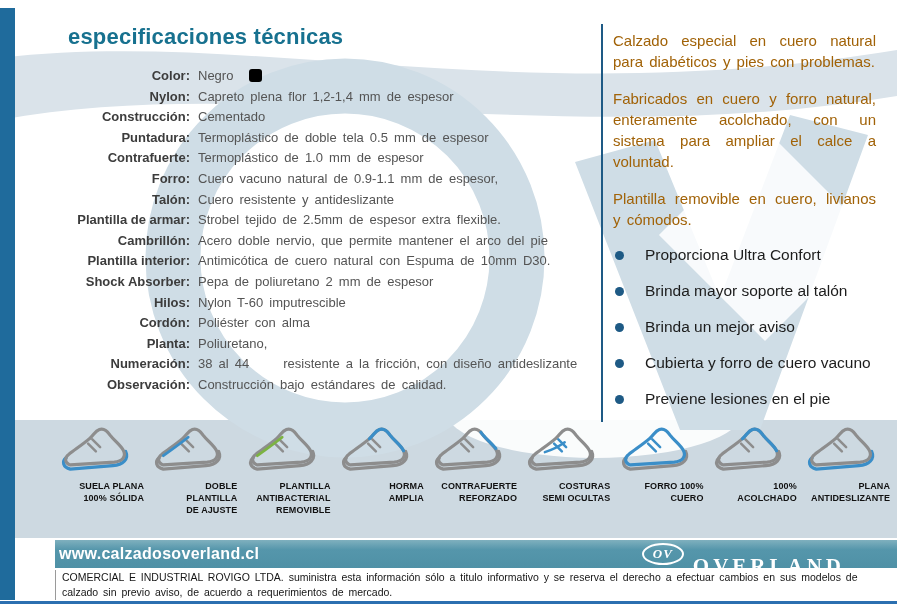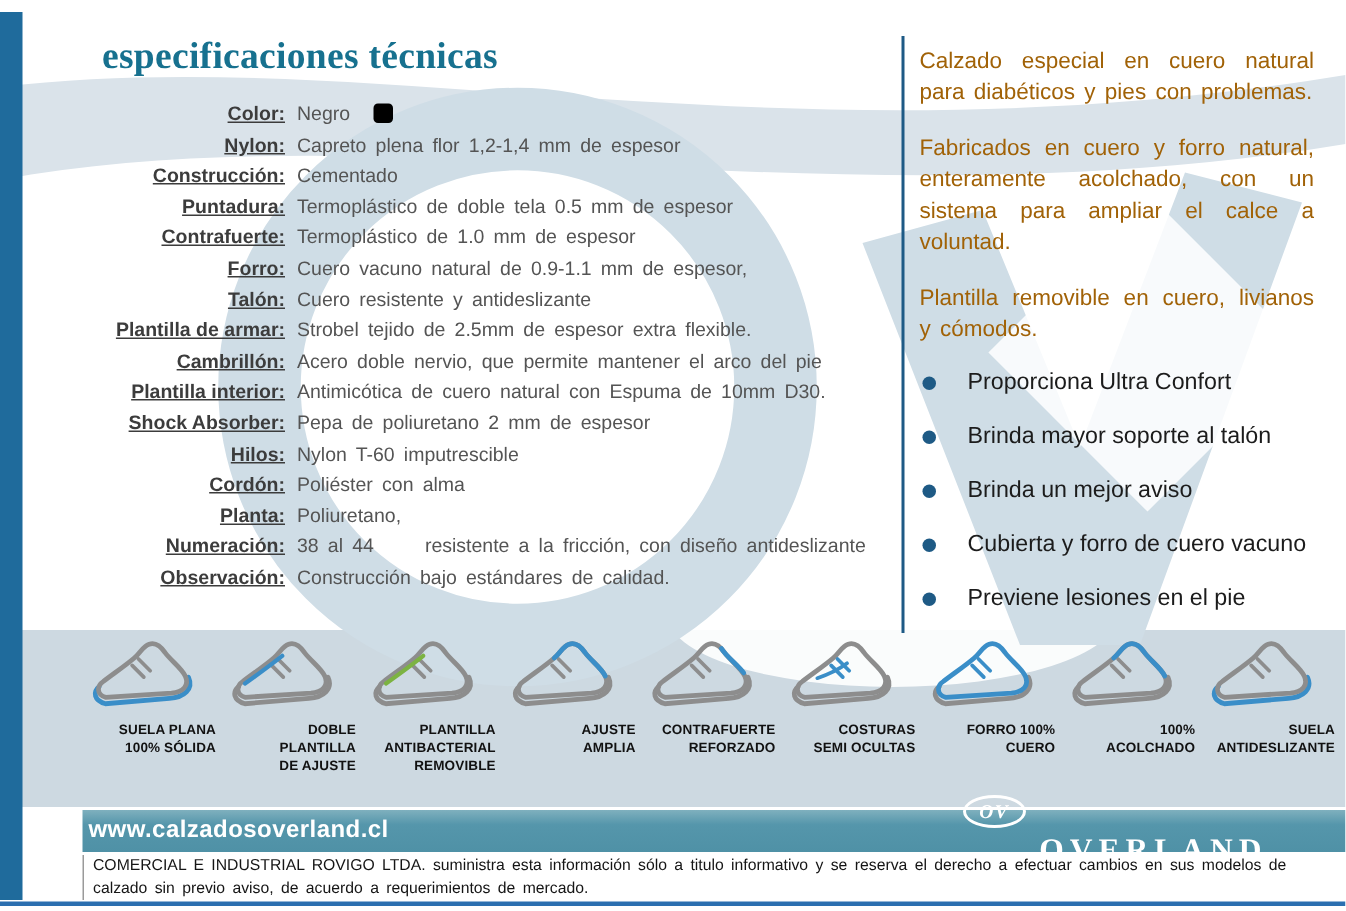--- a/index.html
+++ b/index.html
@@ -5,26 +5,26 @@
   html,body{margin:0;padding:0;}
   body{
     width:897px;height:607px;position:relative;overflow:hidden;
     background:#ffffff;
     font-family:"Liberation Sans", sans-serif;
   }
   .bg{position:absolute;left:0;top:0;z-index:0;}
   .stripe{position:absolute;left:0;top:8px;width:15px;height:592px;background:#1f6b9c;z-index:2;}
   .title{
     position:absolute;left:68px;top:24px;z-index:3;
-    font-size:25px;font-weight:bold;color:#17718f;letter-spacing:.2px;font-family:Liberation Serif, serif;
+    font-size:22px;font-weight:bold;color:#17718f;letter-spacing:.2px;
   }
   
   .specs{position:absolute;left:57px;top:66px;width:545px;z-index:3;}
   .spec-row{display:flex;line-height:20.6px;font-size:13px;}
-  .spec-label{width:133px;flex:none;text-align:right;font-weight:bold;color:#3c3c3c;text-decoration:underline;}
+  .spec-label{width:133px;flex:none;text-align:right;font-weight:bold;color:#3c3c3c;}
   .spec-value{padding-left:8px;color:#545454;word-spacing:2.5px;white-space:nowrap;}
   .spec-value .v2{margin-left:34px;}
   .swatch{display:inline-block;width:13px;height:13px;background:#000;border-radius:3px;
     vertical-align:-2px;margin-left:16px;}
   
   .vline{position:absolute;left:601px;top:24px;width:2px;height:398px;background:#1e5a85;z-index:3;}
   .right-panel{position:absolute;left:613px;top:30px;width:277px;z-index:3;}
   .right-panel p{margin:0 14px 15px 0;font-size:15px;line-height:1.42;color:#a16207;
     text-align:justify;word-spacing:2px;}
   .bullets{margin-top:16px;}
@@ -36,21 +36,21 @@
     display:flex;justify-content:space-between;}
   .feature-item{width:92px;text-align:right;}
   .feature-item svg{width:78px;height:56px;display:block;margin:0 auto;}
   .feature-label{font-size:9px;font-weight:bold;color:#111;line-height:1.35;
     white-space:pre-line;margin-top:2px;letter-spacing:.1px;}
   
   .footer-bar{position:absolute;left:55px;top:540px;width:842px;height:28px;z-index:3;
     background:linear-gradient(180deg,#7fb0be,#5596ab 35%,#4f91a6);
     display:flex;align-items:center;}
   .website{margin-left:4px;font-size:16px;font-weight:bold;color:#fff;letter-spacing:.3px;}
-  .logo{margin-left:auto;margin-right:52px;display:flex;align-items:flex-start;gap:9px;}
+  .logo{margin-left:auto;margin-right:52px;display:flex;align-items:center;gap:9px;}
   .logo-oval{border:2px solid #fff;border-radius:50%;padding:1px 9px;height:16px;
     display:flex;align-items:center;justify-content:center;
     font-family:"Liberation Serif", serif;font-weight:bold;font-style:italic;
     font-size:13px;color:#fff;letter-spacing:1px;}
   .brand{font-family:"Liberation Serif", serif;font-weight:bold;font-size:21px;
     color:#fff;letter-spacing:4px;margin-top:24px;}
   .disclaimer{position:absolute;left:55px;top:570px;width:833px;z-index:3;
     font-size:10.5px;line-height:1.45;color:#151515;border-left:1px solid #9a9a9a;
     padding-left:6px;word-spacing:2px;}
   .bottom-line{position:absolute;left:0;top:601px;width:897px;height:3px;background:#2b6fb0;z-index:3;}
@@ -210,21 +210,21 @@
     </div>
     <div class="feature-item">
       <div>
         <svg viewBox="0 0 110 78" xmlns="http://www.w3.org/2000/svg">
           <path d="M10,50 C4,55 5,63 16,66 L76,61 C90,60 99,52 94,41" stroke="#8d8d8d" stroke-width="4.5" fill="none" stroke-linecap="round"></path>
           <path d="M14,45 C8,49 7,57 16,60 L78,56 C89,55 95,49 91,40 C87,32 78,26 72,18 C68,12 63,8 57,10 C51,12 49,18 43,23 C35,30 23,38 14,45 Z" stroke="#8d8d8d" stroke-width="4.5" fill="none" stroke-linejoin="round"></path>
           <path d="M47,24 L58,35 M41,30 L52,41" stroke="#8d8d8d" stroke-width="3.5" fill="none" stroke-linecap="round"></path>
           <path d="M43,23 C49,18 51,12 57,10 C63,8 68,12 72,18 C78,26 87,32 91,40" stroke="#3a8ec8" stroke-width="4.5" fill="none" stroke-linecap="round"></path>
         </svg>
       </div>
-      <div class="feature-label">AJUSTE
+      <div class="feature-label">HORMA
 AMPLIA</div>
     </div>
     <div class="feature-item">
       <div>
         <svg viewBox="0 0 110 78" xmlns="http://www.w3.org/2000/svg">
           <path d="M10,50 C4,55 5,63 16,66 L76,61 C90,60 99,52 94,41" stroke="#8d8d8d" stroke-width="4.5" fill="none" stroke-linecap="round"></path>
           <path d="M14,45 C8,49 7,57 16,60 L78,56 C89,55 95,49 91,40 C87,32 78,26 72,18 C68,12 63,8 57,10 C51,12 49,18 43,23 C35,30 23,38 14,45 Z" stroke="#8d8d8d" stroke-width="4.5" fill="none" stroke-linejoin="round"></path>
           <path d="M47,24 L58,35 M41,30 L52,41" stroke="#8d8d8d" stroke-width="3.5" fill="none" stroke-linecap="round"></path>
           <path d="M69,14 C74,22 84,29 90,37" stroke="#3a8ec8" stroke-width="4.5" fill="none" stroke-linecap="round"></path>
         </svg>
@@ -268,21 +268,21 @@
 ACOLCHADO</div>
     </div>
     <div class="feature-item">
       <div>
         <svg viewBox="0 0 110 78" xmlns="http://www.w3.org/2000/svg">
           <path d="M10,50 C4,55 5,63 16,66 L76,61 C90,60 99,52 94,41" stroke="#3a8ec8" stroke-width="4.5" fill="none" stroke-linecap="round"></path>
           <path d="M14,45 C8,49 7,57 16,60 L78,56 C89,55 95,49 91,40 C87,32 78,26 72,18 C68,12 63,8 57,10 C51,12 49,18 43,23 C35,30 23,38 14,45 Z" stroke="#8d8d8d" stroke-width="4.5" fill="none" stroke-linejoin="round"></path>
           <path d="M47,24 L58,35 M41,30 L52,41" stroke="#8d8d8d" stroke-width="3.5" fill="none" stroke-linecap="round"></path>
         </svg>
       </div>
-      <div class="feature-label">SUELA
+      <div class="feature-label">PLANA
 ANTIDESLIZANTE</div>
     </div>
   </div>
 
 <div class="footer-bar">
   <span class="website">www.calzadosoverland.cl</span>
   <span class="logo">
     <span class="logo-oval">OV</span>
     <span class="brand">OVERLAND</span>
   </span>

